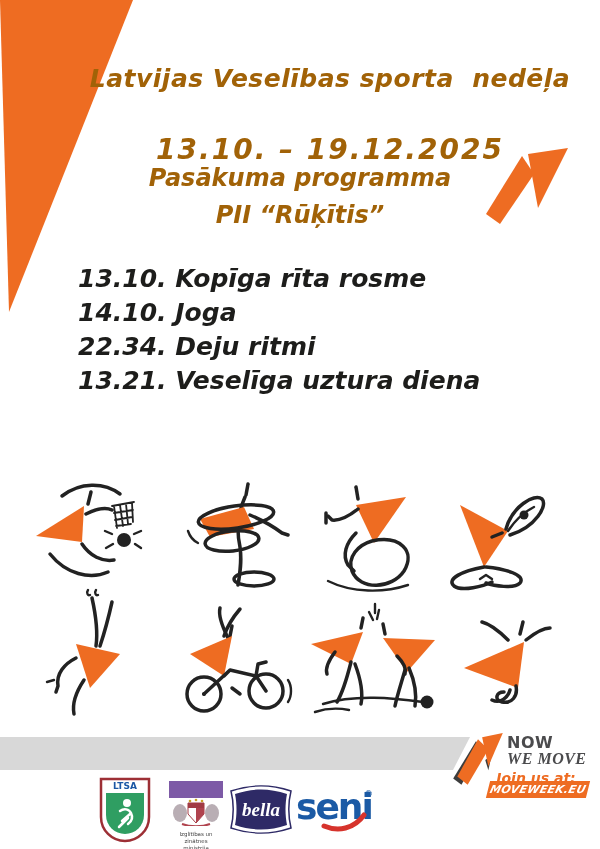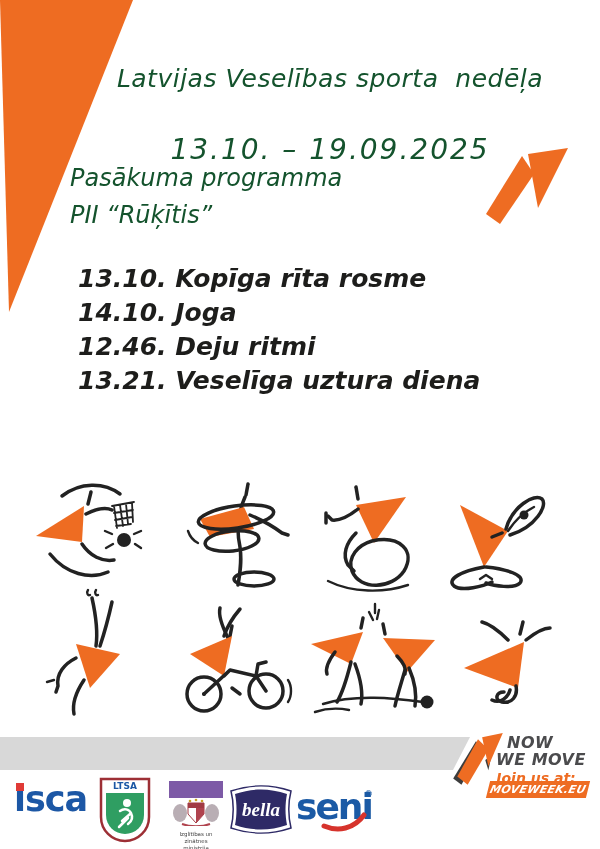--- a/index.html
+++ b/index.html
@@ -1,45 +1,45 @@
 <!DOCTYPE html>
 <html><head>
 <meta charset="utf-8">
 <style>
   html,body { margin:0; padding:0; background:#ffffff; }
   .page {
     position:relative; width:600px; height:849px; background:#ffffff;
     overflow:hidden; font-family:"DejaVu Sans", sans-serif; color:#1d1d1b;
   }
   .abs { position:absolute; }
-  .hand { font-style:italic; font-weight:normal; color:#14532d; }
+  .hand { font-style:italic; font-weight:bold; color:#a16207; }
   .org { fill:#ee6c22; }
   .doodle path, .doodle ellipse, .doodle circle {
     fill:none; stroke:#222222; stroke-width:3.5; stroke-linecap:round; stroke-linejoin:round;
   }
   .doodle .thin { stroke-width:1.8; }
   .doodle .med { stroke-width:2.4; }
   .doodle .fill { fill:#222222; stroke:none; }
   .doodle polygon { stroke:none; }
 
   .title { left:70px; top:26px; width:520px; text-align:center; white-space:pre-wrap; }
   .title .l1 { font-size:25px; letter-spacing:0.5px; }
   .title .l2 { font-size:28px; letter-spacing:2px; margin-top:2px; }
 
-  .program { left:70px; top:164px; width:460px; text-align:left; }
+  .program { left:70px; top:164px; width:460px; text-align:center; }
   .program .l1 { font-size:24px; }
   .program .l2 { font-size:24px; margin-top:9px; }
 
   .schedule { left:78px; top:262px; margin:0; padding:0; list-style:none; }
   .schedule li { font-size:25px; line-height:34px; font-style:italic; font-weight:bold; }
 
   
   .nwm { left:450px; top:727px; width:148px; height:84px; }
-  .nwm .now    { position:absolute; left:57px; top:6px;  font-size:16px; font-weight:bold; font-style:italic; color:#4b4b4d; letter-spacing:0.5px;}
-  .nwm .wemove { position:absolute; left:46px; top:23px; font-size:16px; font-weight:bold; font-style:italic; color:#4b4b4d; letter-spacing:0.5px;}
+  .nwm .now    { position:absolute; left:57px; top:6px;  font-size:16px; font-weight:bold; color:#4b4b4d; letter-spacing:0.5px;}
+  .nwm .wemove { position:absolute; left:57px; top:23px; font-size:16px; font-weight:bold; font-style:italic; color:#4b4b4d; letter-spacing:0.5px;font-family:Liberation Serif, serif;}
   .nwm .join   { position:absolute; left:36px; top:43px; width:100px; text-align:center; font-size:14px; font-weight:bold; font-style:italic; color:#ee6c22; }
   .nwm .badge  { position:absolute; left:38px; top:54px; width:100px; height:17px; background:#ee6c22;
                  transform:skewX(-14deg); display:flex; align-items:center; justify-content:center; }
   .nwm .badge span { color:#ffffff; font-size:11px; font-weight:bold; font-style:italic; letter-spacing:0.3px; }
 
   
   .isca { left:14px; top:780px; width:84px; height:50px; }
   .isca .word { position:absolute; left:0; top:2px; font-size:35px; font-weight:900; color:#1c57a5;
                 font-family:"DejaVu Sans", sans-serif; letter-spacing:-1px; line-height:1; }
   .isca .dot { position:absolute; left:2px; top:3px; width:8px; height:8px; background:#e03a36; }
@@ -54,37 +54,37 @@
 <body>
 
 <div class="page">
 
   <svg class="abs" style="left:0;top:0" width="140" height="320" viewBox="0 0 140 320">
     <polygon points="0,0 133,0 9,312" class="org"></polygon>
   </svg>
 
   <div class="abs title">
     <div class="hand l1">Latvijas Veselības sporta  nedēļa</div>
-    <div class="hand l2">13.10. – 19.09.2025</div>
+    <div class="hand l2">13.10. – 19.12.2025</div>
   </div>
 
   <div class="abs program">
     <div class="hand l1">Pasākuma programma</div>
     <div class="hand l2">PII “Rūķītis”</div>
   </div>
 
   <svg class="abs" style="left:478px;top:146px" width="92" height="82" viewBox="0 0 92 82">
     <polygon points="8,68 44,10 56,28 22,78" class="org"></polygon>
     <polygon points="50,8 90,2 60,62" class="org"></polygon>
   </svg>
 
   <ul class="abs schedule">
     <li>13.10. Kopīga rīta rosme</li>
     <li>14.10. Joga</li>
-    <li>12.46. Deju ritmi</li>
+    <li>22.34. Deju ritmi</li>
     <li>13.21. Veselīga uztura diena</li>
   </ul>
 
   <svg class="abs doodle" style="left:32px;top:474px" width="130" height="130" viewBox="0 0 130 130">
     <path d="M30,22 C48,8 72,8 88,20"></path>
     <polygon points="4,62 52,32 50,68" class="org"></polygon>
     <path d="M56,30 l3,-12"></path>
     <path d="M54,40 C66,34 74,33 80,36"></path>
     <g class="thin">
       <path class="thin" d="M80,32 L102,28 M82,32 L85,54 M88,31 L91,52 M94,30 L96,50 M100,29 L101,48 M82,39 L101,36 M83,46 L100,43 M84,52 L99,50"></path>
@@ -188,24 +188,20 @@
       <polygon points="30,6 50,2 36,34" class="org"></polygon>
     </svg>
     <div class="now">NOW</div>
     <div class="wemove">WE MOVE</div>
     <div class="join">Join us at:</div>
     <div class="badge">
       <span>MOVEWEEK.EU</span>
     </div>
   </div>
 
-  <div class="abs isca">
-    <span class="word">isca</span>
-    <span class="dot"></span>
-  </div>
 
   <svg class="abs" style="left:98px;top:777px" width="54" height="68" viewBox="0 0 54 68">
     <path d="M3,2 H51 V40 A24,24 0 0 1 3,40 Z" fill="#ffffff" stroke="#9d2f35" stroke-width="2.5"></path>
     <text x="27" y="12" text-anchor="middle" font-size="9" font-weight="bold" fill="#1c57a5" font-family="DejaVu Sans, sans-serif">LTSA</text>
     <path d="M8,16 H46 V38 A19,19 0 0 1 8,38 Z" fill="#2f9e62"></path>
     <circle cx="29" cy="26" r="4" fill="#ffffff"></circle>
     <path d="M22,34 C26,31 31,32 33,36 M24,44 l8,-7 M21,50 l9,-9 M33,36 c2,4 1,8 -3,11" fill="none" stroke="#ffffff" stroke-width="2.5" stroke-linecap="round"></path>
   </svg>
 
   <div class="abs ministry">

